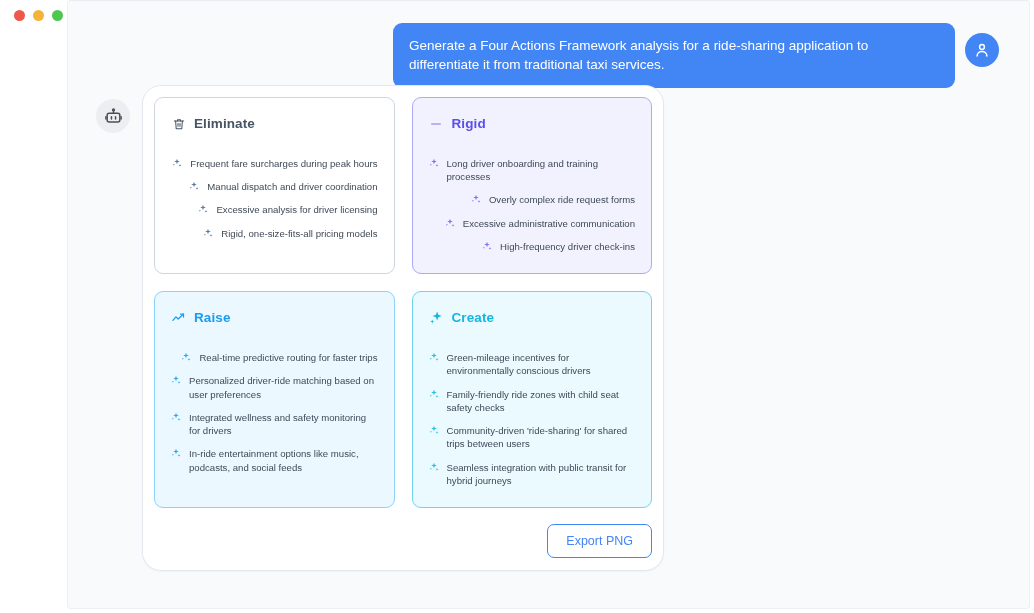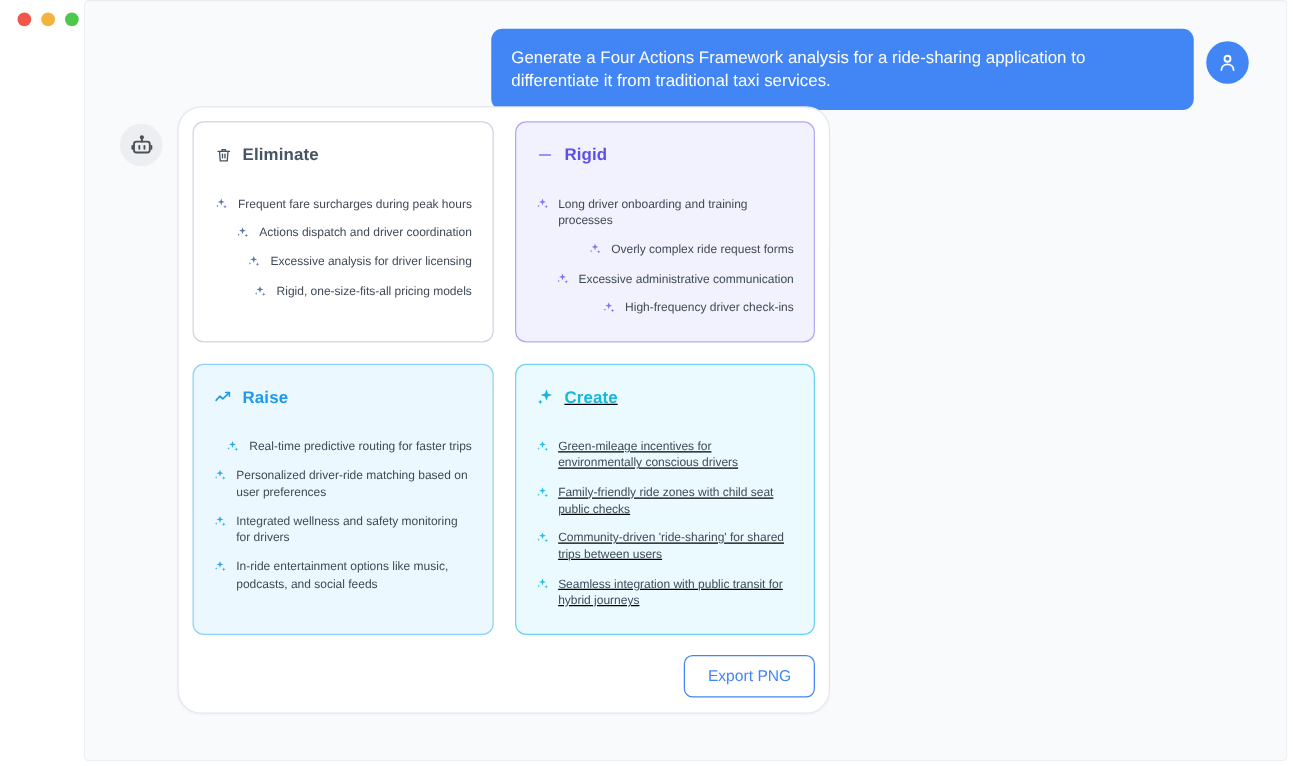--- a/index.html
+++ b/index.html
@@ -122,21 +122,21 @@
   }
   .bullet-icon { flex: 0 0 10px; width: 10px; height: 10px; margin-top: 1px; }
 
   
   .card.eliminate { background: #ffffff;  border-color: #cfd6e0; }
   .card.eliminate .card-title { color: #465465; }
   .card.reduce    { background: #f2f1fe;  border-color: #b0aaf6; }
   .card.reduce .card-title { color: #5b50e8; }
   .card.raise     { background: #ecf8ff;  border-color: #8fd2f7; }
   .card.raise .card-title { color: #1a9bf0; }
-  .card.create    { background: #eafaff;  border-color: #6fd4ef; text-decoration: underline; }
+  .card.create    { background: #eafaff;  border-color: #6fd4ef; }
   .card.create .card-title { color: #17b6dd; }
 
   .card.raise, .card.create { min-height: 216px; }
 
   
   .panel-footer {
     display: flex; justify-content: flex-end;
     padding-top: 16px; padding-right: 0px;
   }
   .export-btn {
@@ -215,21 +215,21 @@
                 <span>Frequent fare surcharges during peak hours</span>
               </li>
               <li>
                 <span class="bullet-icon">
                   <svg width="10" height="10" viewBox="0 0 24 24" fill="#5b79a8">
                     <path d="M12 1.8l1.7 5 5 1.7-5 1.7-1.7 5-1.7-5-5-1.7 5-1.7z"></path>
                     <path d="M19.2 14.2l.9 2.6 2.6.9-2.6.9-.9 2.6-.9-2.6-2.6-.9 2.6-.9z"></path>
                     <path d="M4.6 13.6l.7 2 2 .7-2 .7-.7 2-.7-2-2-.7 2-.7z"></path>
                   </svg>
                 </span>
-                <span>Actions dispatch and driver coordination</span>
+                <span>Manual dispatch and driver coordination</span>
               </li>
               <li>
                 <span class="bullet-icon">
                   <svg width="10" height="10" viewBox="0 0 24 24" fill="#5b79a8">
                     <path d="M12 1.8l1.7 5 5 1.7-5 1.7-1.7 5-1.7-5-5-1.7 5-1.7z"></path>
                     <path d="M19.2 14.2l.9 2.6 2.6.9-2.6.9-.9 2.6-.9-2.6-2.6-.9 2.6-.9z"></path>
                     <path d="M4.6 13.6l.7 2 2 .7-2 .7-.7 2-.7-2-2-.7 2-.7z"></path>
                   </svg>
                 </span>
                 <span>Excessive analysis for driver licensing</span>
@@ -376,21 +376,21 @@
                 <span>Green-mileage incentives for environmentally conscious drivers</span>
               </li>
               <li>
                 <span class="bullet-icon">
                   <svg width="10" height="10" viewBox="0 0 24 24" fill="#22c0e4">
                     <path d="M12 1.8l1.7 5 5 1.7-5 1.7-1.7 5-1.7-5-5-1.7 5-1.7z"></path>
                     <path d="M19.2 14.2l.9 2.6 2.6.9-2.6.9-.9 2.6-.9-2.6-2.6-.9 2.6-.9z"></path>
                     <path d="M4.6 13.6l.7 2 2 .7-2 .7-.7 2-.7-2-2-.7 2-.7z"></path>
                   </svg>
                 </span>
-                <span>Family-friendly ride zones with child seat public checks</span>
+                <span>Family-friendly ride zones with child seat safety checks</span>
               </li>
               <li>
                 <span class="bullet-icon">
                   <svg width="10" height="10" viewBox="0 0 24 24" fill="#22c0e4">
                     <path d="M12 1.8l1.7 5 5 1.7-5 1.7-1.7 5-1.7-5-5-1.7 5-1.7z"></path>
                     <path d="M19.2 14.2l.9 2.6 2.6.9-2.6.9-.9 2.6-.9-2.6-2.6-.9 2.6-.9z"></path>
                     <path d="M4.6 13.6l.7 2 2 .7-2 .7-.7 2-.7-2-2-.7 2-.7z"></path>
                   </svg>
                 </span>
                 <span>Community-driven 'ride-sharing' for shared trips between users</span>

